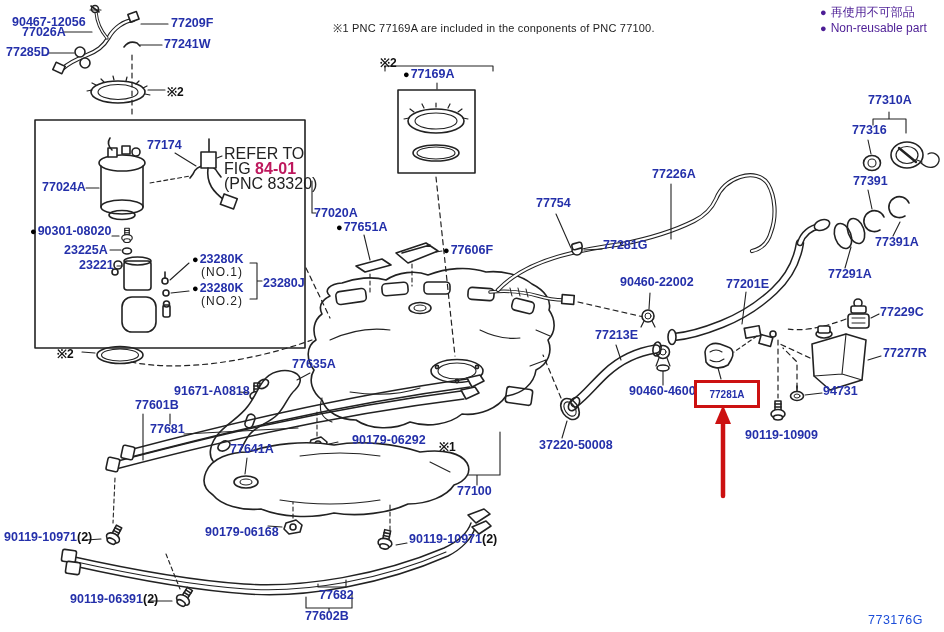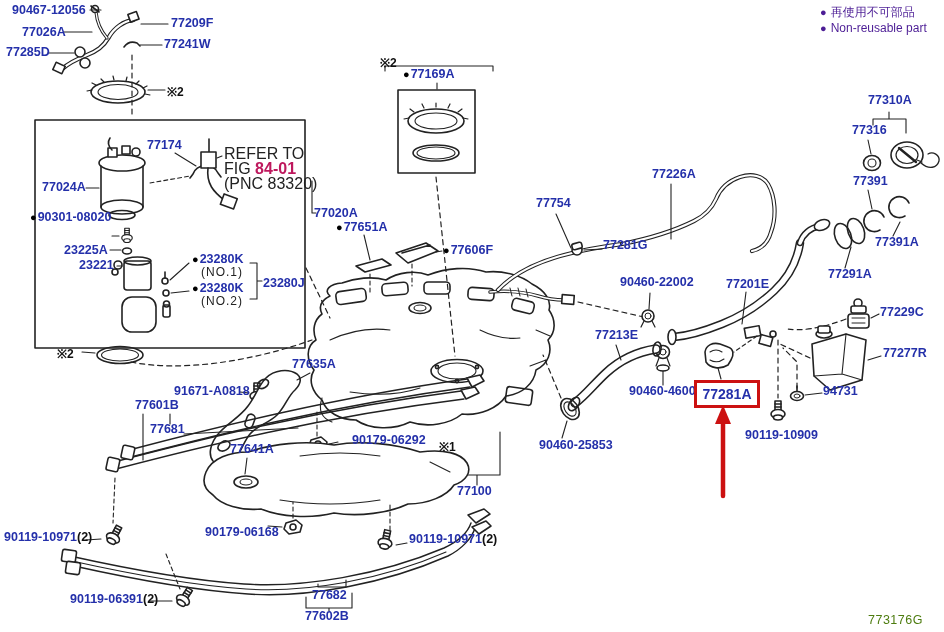--- a/index.html
+++ b/index.html
@@ -12,22 +12,22 @@
   .lbl .sfx{color:#111;}
   .lbl .sub{display:block;font-size:12px;color:#222;letter-spacing:1px;padding-left:9px;font-weight:normal;}
   .mark{position:absolute;z-index:3;font-size:12px;font-weight:600;color:#111;white-space:nowrap;}
   .note{position:absolute;z-index:3;font-size:11px;color:#222;white-space:nowrap;letter-spacing:.2px;}
   .legend{position:absolute;z-index:3;font-size:12px;color:#4c1d95;white-space:nowrap;line-height:16px;}
   .legend .dot{font-size:11px;margin-right:4px;}
   .refer{position:absolute;z-index:3;font-size:16px;color:#222;line-height:15px;white-space:nowrap;}
   .figlink{color:#be185d;font-weight:bold;}
   .hlbox{position:absolute;z-index:4;left:694px;top:380px;width:60px;height:22px;
          border:3px solid #cc1111;display:flex;align-items:center;justify-content:center;background:#fff;}
-  .hlbox span{font-weight:bold;font-size:14px;color:#2430aa;}
-  .code{position:absolute;z-index:3;font-size:12.5px;color:#4d7c0f;letter-spacing:.5px;}
+  .hlbox span{font-weight:bold;font-size:10px;color:#2430aa;}
+  .code{position:absolute;z-index:3;font-size:12.5px;color:#1d4ed8;letter-spacing:.5px;}
 </style>
 </head>
 <body>
 
 <div id="canvas">
 
 <svg id="art" width="944" height="632" viewBox="0 0 944 632" style="fill:none;stroke:#222;stroke-width:1.6;stroke-linecap:round;stroke-linejoin:round;">
   <defs>
     <g id="boltg" style="fill:#fff;">
       <rect x="-3" y="-13" width="6" height="9"></rect>
@@ -318,44 +318,45 @@
     <path d="M318,584 V587 M346,580 V587 M318,587 H346" style="stroke-width:1.1"></path>
     <path d="M306,597 V608 M352,593 V608 M306,608 H352 M329,608 V611" style="stroke-width:1.1"></path>
   </g>
 
   <g>
     <line x1="723" y1="496" x2="723" y2="418" style="stroke:#cc1111;stroke-width:4.5"></line>
     <polygon points="723,405 715,424 731,424" style="fill:#cc1111;stroke:none"></polygon>
   </g>
 </svg>
 
+<div class="note" style="left:333px;top:20px">※1 PNC 77169A are included in the conponents of PNC 77100.</div>
 <div class="legend" style="left:820px;top:4px">
   <div><span class="dot">●</span><span>再使用不可部品</span></div>
   <div><span class="dot">●</span><span>Non-reusable part</span></div>
 </div>
 
 <div class="refer" style="left:224px;top:146px">
   <div>REFER TO</div>
   <div><span>FIG </span><span class="figlink">84-01</span></div>
   <div>(PNC 83320)</div>
 </div>
 
 <div class="hlbox">
   <span>77281A</span>
 </div>
 
-<div class="lbl" style="left:12px;top:4px"><span>90467-12056</span></div>
+<div class="lbl" style="left:12px;top:16px"><span>90467-12056</span></div>
 <div class="lbl" style="left:22px;top:26px"><span>77026A</span></div>
 <div class="lbl" style="left:171px;top:17px"><span>77209F</span></div>
 <div class="lbl" style="left:164px;top:38px"><span>77241W</span></div>
 <div class="lbl" style="left:6px;top:46px"><span>77285D</span></div>
 <div class="mark" style="left:167px;top:83px">※2</div>
 <div class="lbl" style="left:42px;top:181px"><span>77024A</span></div>
 <div class="lbl" style="left:147px;top:139px"><span>77174</span></div>
-<div class="lbl" style="left:30px;top:211px"><span class="b">●</span><span>90301-08020</span></div>
+<div class="lbl" style="left:30px;top:225px"><span class="b">●</span><span>90301-08020</span></div>
 <div class="lbl" style="left:64px;top:244px"><span>23225A</span></div>
 <div class="lbl" style="left:79px;top:259px"><span>23221</span></div>
 <div class="lbl" style="left:192px;top:253px"><span class="b">●</span><span>23280K</span><span class="sub">(NO.1)</span></div>
 <div class="lbl" style="left:192px;top:282px"><span class="b">●</span><span>23280K</span><span class="sub">(NO.2)</span></div>
 <div class="lbl" style="left:263px;top:277px"><span>23280J</span></div>
 <div class="mark" style="left:57px;top:345px">※2</div>
 <div class="mark" style="left:380px;top:54px">※2</div>
 <div class="lbl" style="left:403px;top:68px"><span class="b">●</span><span>77169A</span></div>
 <div class="lbl" style="left:314px;top:207px"><span>77020A</span></div>
 <div class="lbl" style="left:336px;top:221px"><span class="b">●</span><span>77651A</span></div>
@@ -369,31 +370,31 @@
 <div class="lbl" style="left:852px;top:124px"><span>77316</span></div>
 <div class="lbl" style="left:853px;top:175px"><span>77391</span></div>
 <div class="lbl" style="left:875px;top:236px"><span>77391A</span></div>
 <div class="lbl" style="left:828px;top:268px"><span>77291A</span></div>
 <div class="lbl" style="left:880px;top:306px"><span>77229C</span></div>
 <div class="lbl" style="left:883px;top:347px"><span>77277R</span></div>
 <div class="lbl" style="left:823px;top:385px"><span>94731</span></div>
 <div class="lbl" style="left:745px;top:429px"><span>90119-10909</span></div>
 <div class="lbl" style="left:595px;top:329px"><span>77213E</span></div>
 <div class="lbl" style="left:629px;top:385px"><span>90460-46005</span></div>
-<div class="lbl" style="left:539px;top:439px"><span>90460-25853</span></div>
+<div class="lbl" style="left:539px;top:439px"><span>37220-50008</span></div>
 <div class="mark" style="left:439px;top:438px">※1</div>
 <div class="lbl" style="left:457px;top:485px"><span>77100</span></div>
 <div class="lbl" style="left:292px;top:358px"><span>77635A</span></div>
 <div class="lbl" style="left:352px;top:434px"><span>90179-06292</span></div>
 <div class="lbl" style="left:174px;top:385px"><span>91671-A0818</span></div>
 <div class="lbl" style="left:135px;top:399px"><span>77601B</span></div>
 <div class="lbl" style="left:150px;top:423px"><span>77681</span></div>
 <div class="lbl" style="left:230px;top:443px"><span>77641A</span></div>
 <div class="lbl" style="left:4px;top:531px"><span>90119-10971</span><span class="sfx">(2)</span></div>
 <div class="lbl" style="left:205px;top:526px"><span>90179-06168</span></div>
 <div class="lbl" style="left:70px;top:593px"><span>90119-06391</span><span class="sfx">(2)</span></div>
-<div class="lbl" style="left:312px;top:589px"><span>77682</span></div>
+<div class="lbl" style="left:319px;top:589px"><span>77682</span></div>
 <div class="lbl" style="left:305px;top:610px"><span>77602B</span></div>
 <div class="lbl" style="left:409px;top:533px"><span>90119-10971</span><span class="sfx">(2)</span></div>
 
 <div class="code" style="left:868px;top:613px">773176G</div>
 
 </div>
 
 </body></html>

